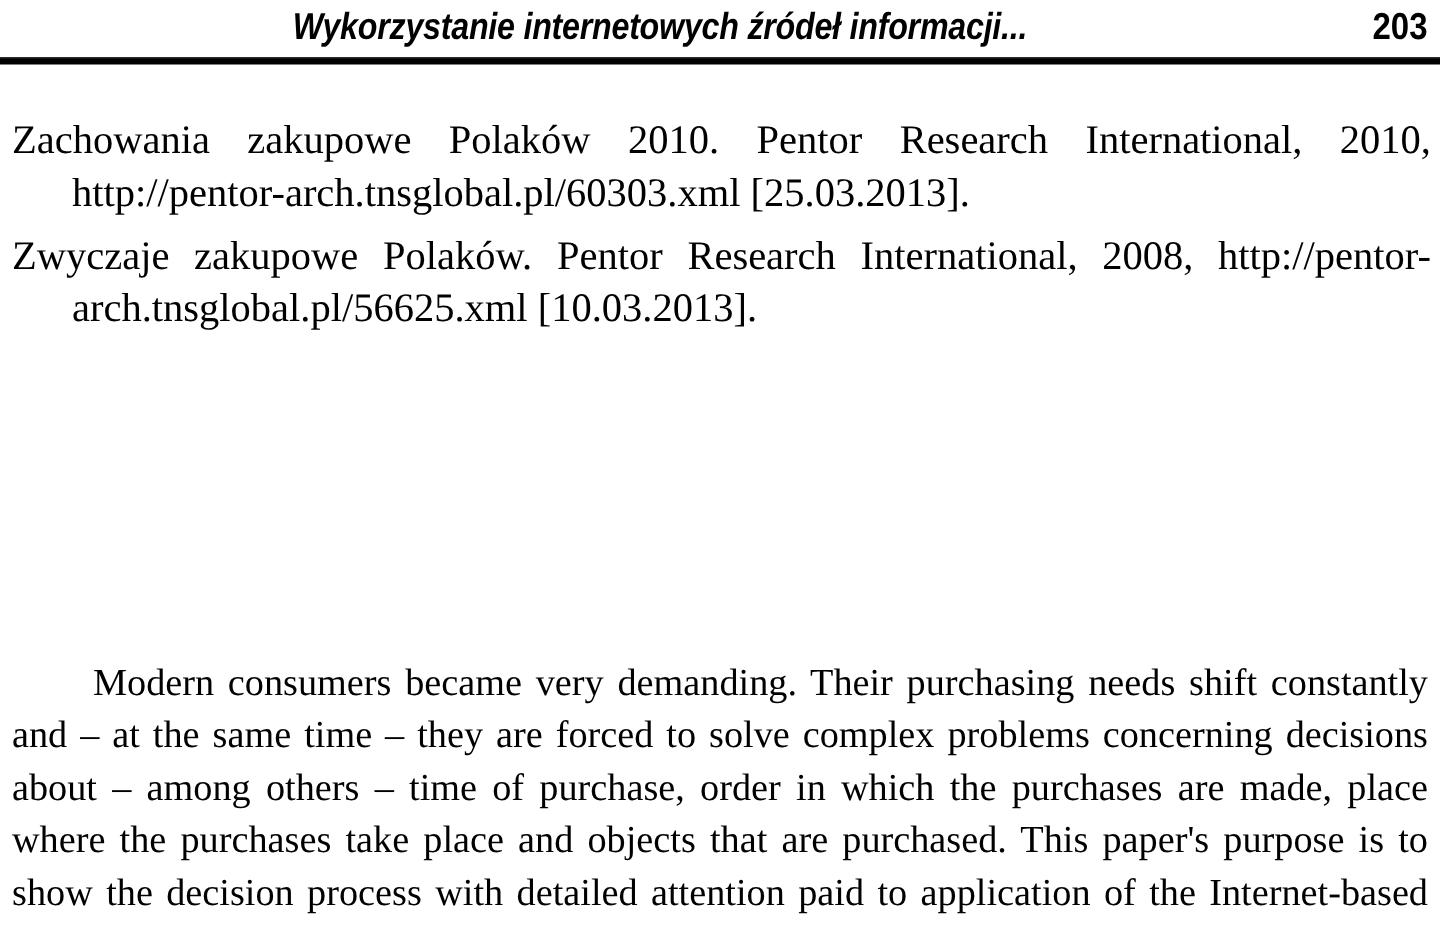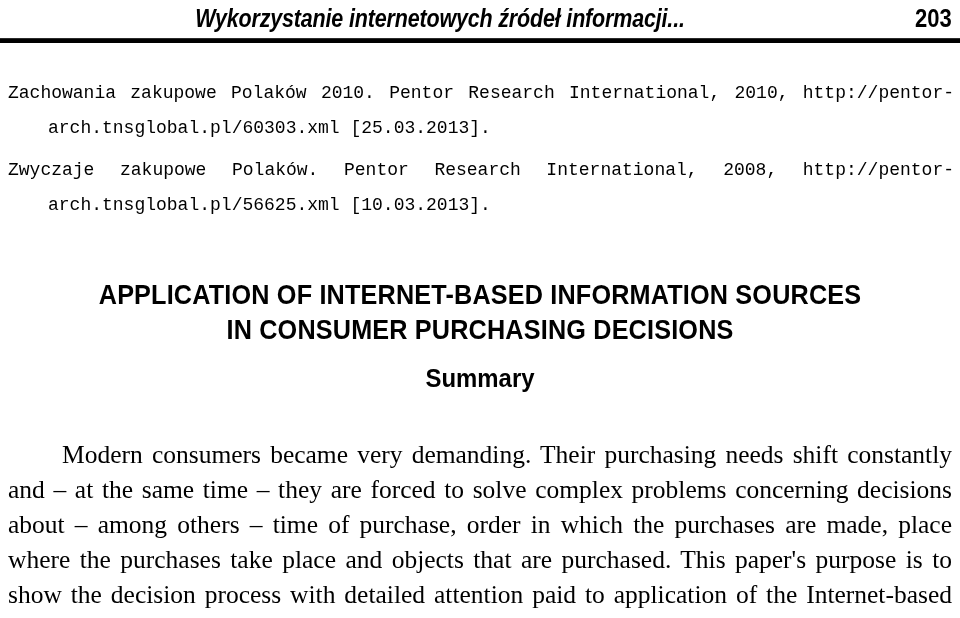--- a/index.html
+++ b/index.html
@@ -72,22 +72,22 @@
   }
 
   
   .references {
     position: absolute;
     left: 8px;
     top: 76px;
     width: 946px;
   }
   .reference-item {
-    font-family: Liberation Mono, monospace;
-    font-size: 18px;
+    font-family: Liberation Serif, serif;
+    font-size: 27px;
     line-height: 35px;
     text-align: justify;
     text-justify: inter-word;
     padding-left: 40px;
     text-indent: -40px;
     margin: 0 0 7px 0;
     hyphens: manual;
   }
   .reference-item:last-child { margin-bottom: 0; }
 
@@ -146,21 +146,16 @@
     <div class="running-head-folio">203</div>
   </div>
 
   <div class="head-rule"></div>
 
   <div class="references">
     <p class="reference-item">Zachowania zakupowe Polaków 2010. Pentor Research International, 2010, http://pentor-arch.tnsglobal.pl/60303.xml [25.03.2013].</p>
     <p class="reference-item">Zwyczaje zakupowe Polaków. Pentor Research International, 2008, http://pentor-arch.tnsglobal.pl/56625.xml [10.03.2013].</p>
   </div>
 
-  <div class="title-block">
-    <h1 class="article-title">APPLICATION OF INTERNET-BASED INFORMATION SOURCES</h1>
-    <h1 class="article-title">IN CONSUMER PURCHASING DECISIONS</h1>
-    <h2 class="section-head">Summary</h2>
-  </div>
 
   <p class="abstract">Modern consumers became very demanding. Their purchasing needs shift constantly and – at the same time – they are forced to solve complex problems concerning decisions about – among others – time of purchase, order in which the purchases are made, place where the purchases take place and objects that are purchased. This paper's purpose is to show the decision process with detailed attention paid to application of the Internet-based information sources.</p>
 
 </div>
 
 </body></html>

